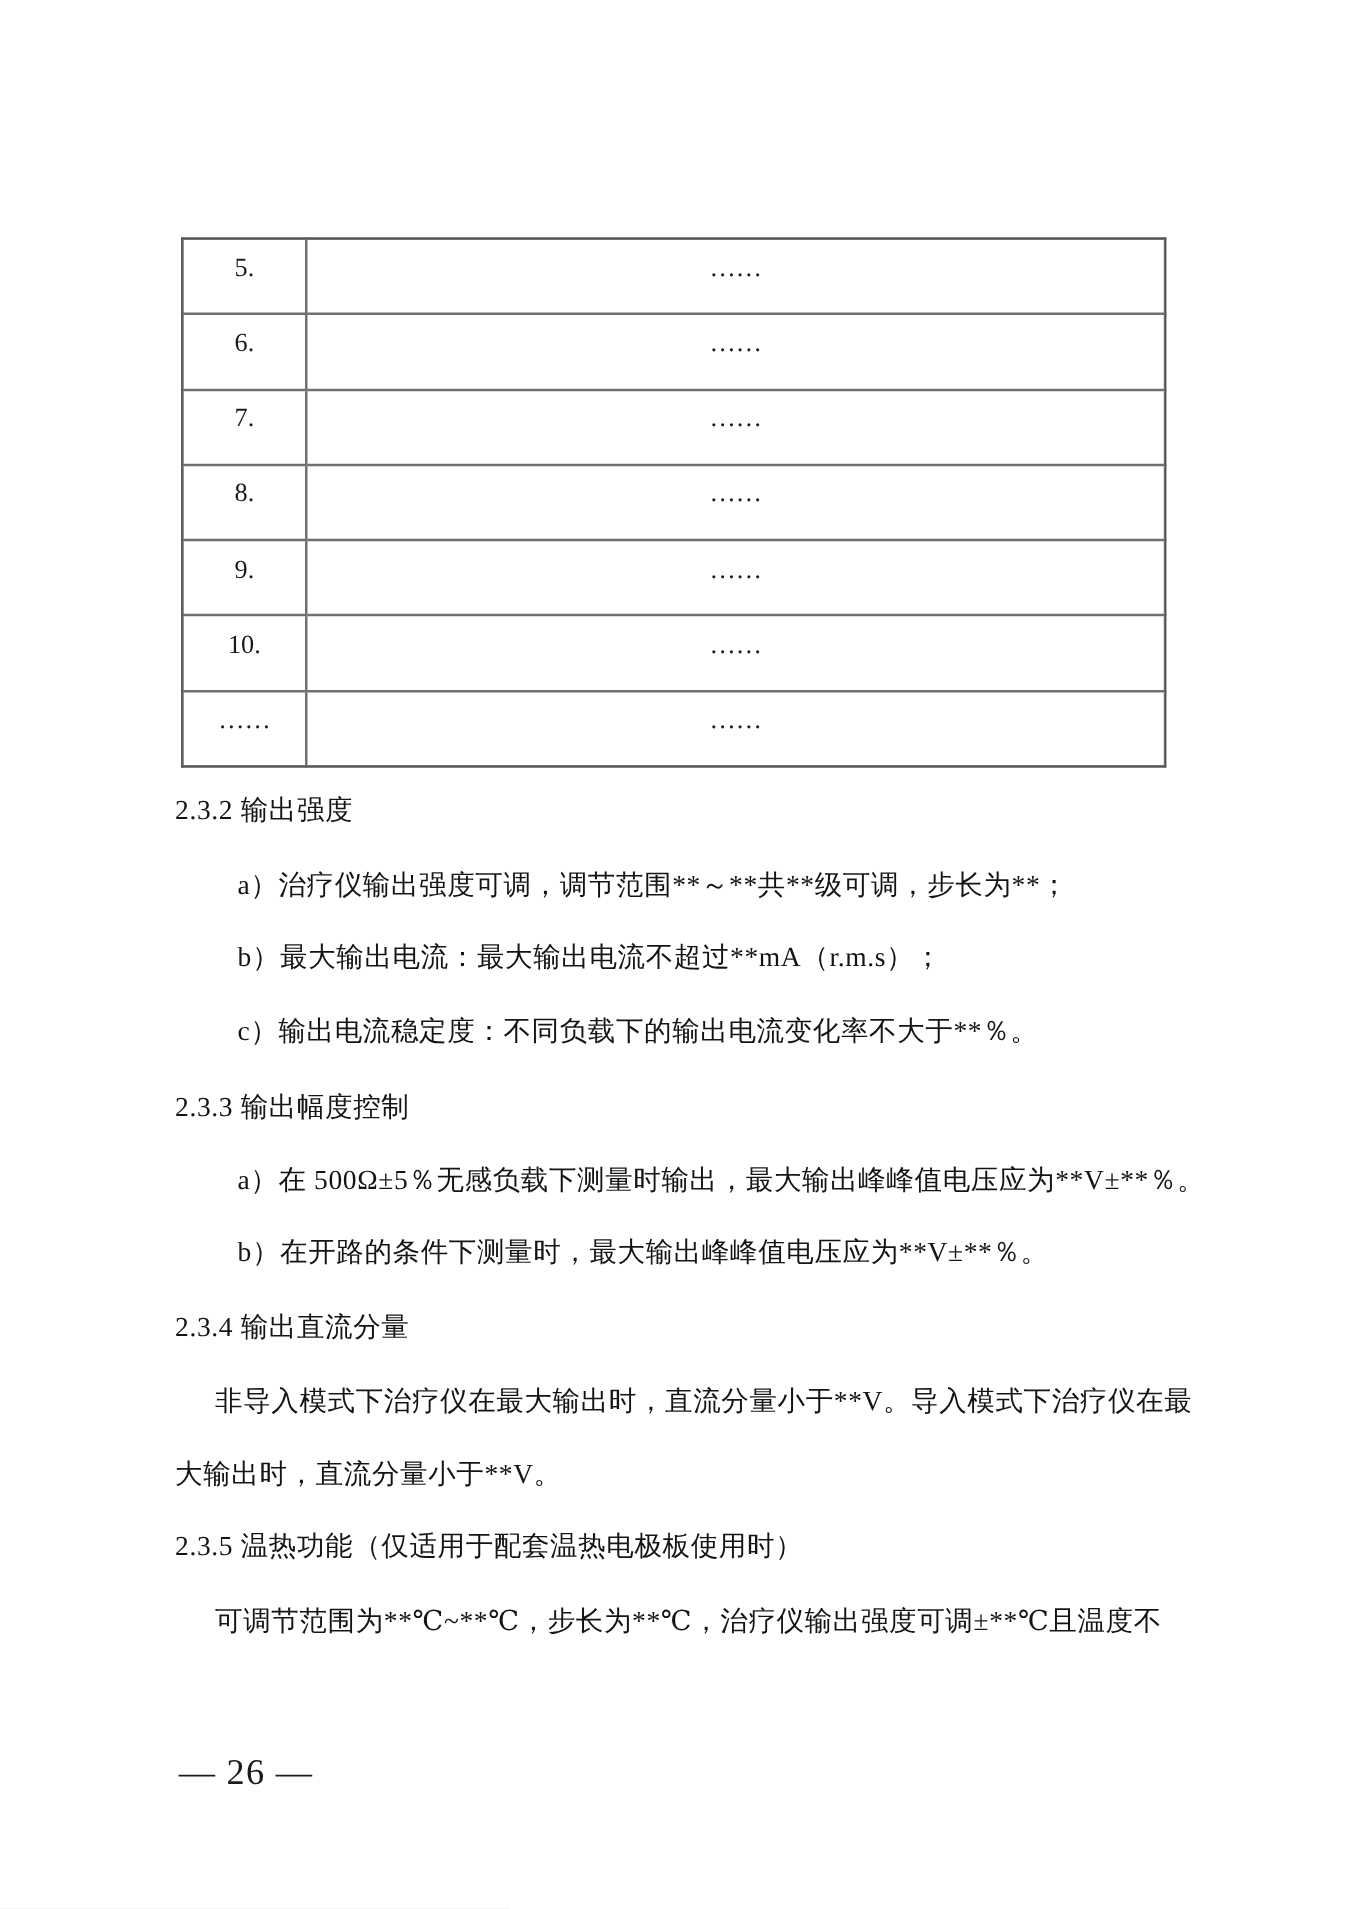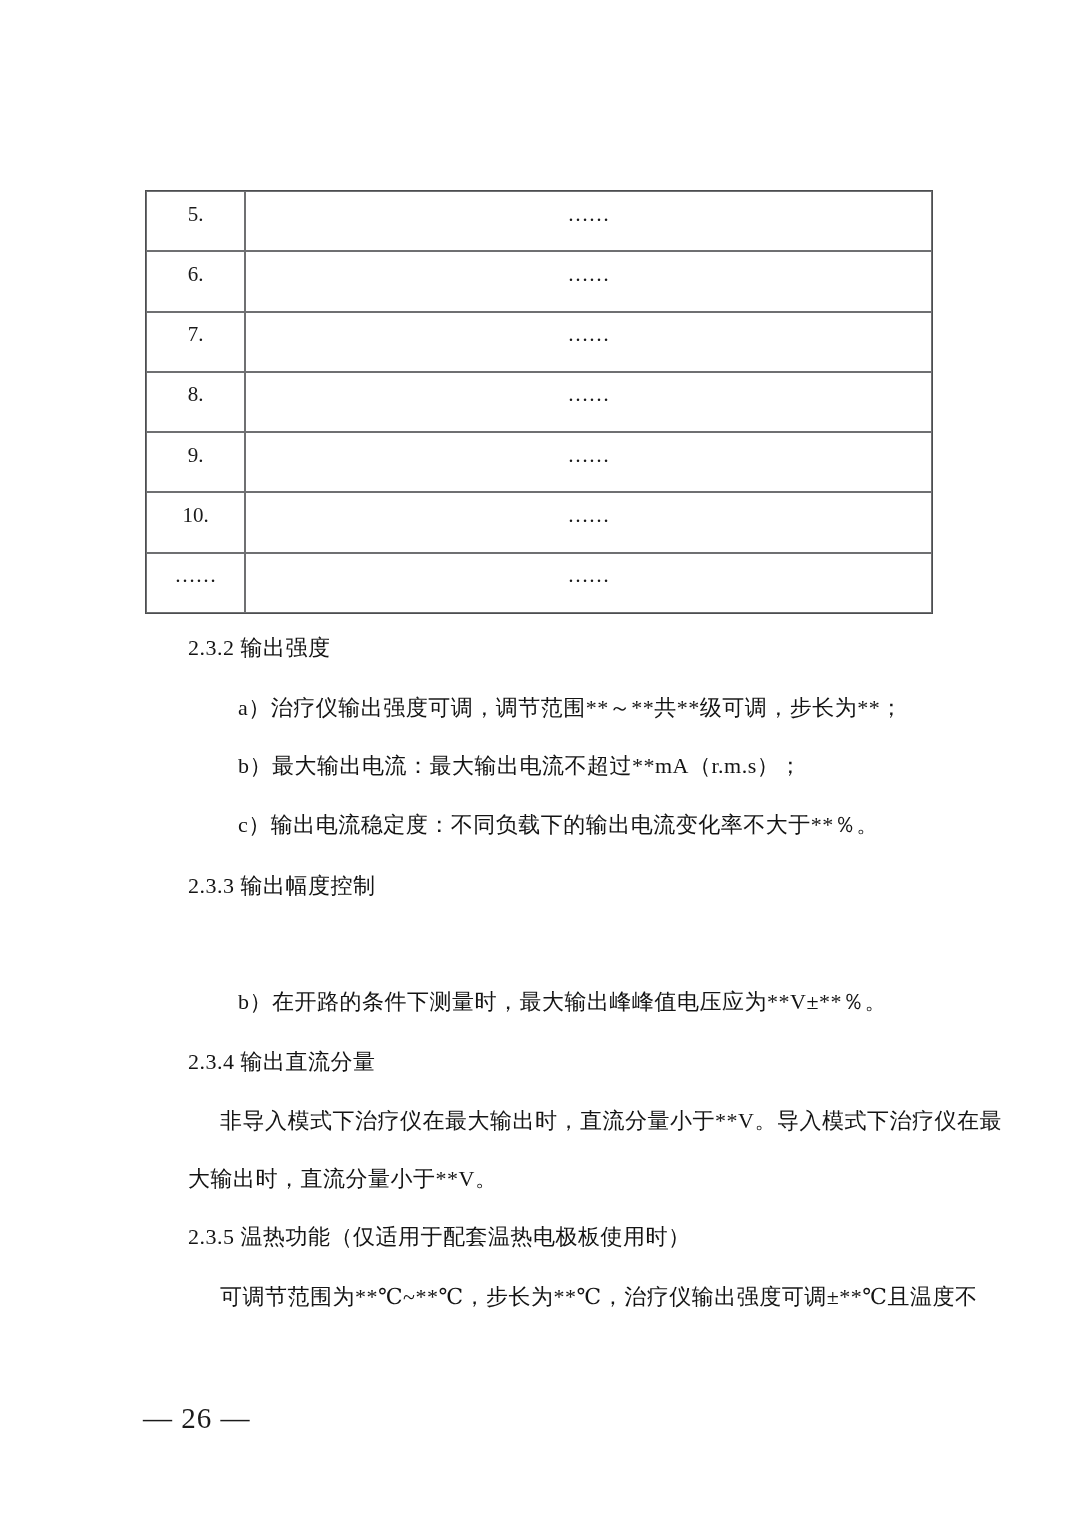--- a/index.html
+++ b/index.html
@@ -40,21 +40,20 @@
   .doc-table tr { height: 60px; }
   .doc-table { outline: 1px solid #4d4e50; outline-offset: -1px; }
 
   
   .line {
     position: absolute;
     font-size: 22px;
     line-height: 1.25;
     white-space: nowrap;
     letter-spacing: 0.5px;
-    margin-left: 48px;
   }
   .heading { left: 140px; }
   .item    { left: 190px; }
   .para-indent { left: 172px; }
   .para-cont   { left: 140px; }
 
   .page-number {
     position: absolute;
     left: 143px;
     top: 1402px;
@@ -100,20 +99,21 @@
       </tr>
     </tbody>
   </table>
 
   <div class="line heading" style="top:634px">2.3.2 输出强度</div>
   <div class="line item" style="top:752px">b）最大输出电流：最大输出电流不超过**mA（r.m.s）；</div>
   <div class="line item" style="top:694px">a）治疗仪输出强度可调，调节范围**～**共**级可调，步长为**；</div>
   <div class="line item" style="top:811px">c）输出电流稳定度：不同负载下的输出电流变化率不大于**％。</div>
 
   <div class="line heading" style="top:872px">2.3.3 输出幅度控制</div>
+  <div class="line item" style="top:930px">a）在 500Ω±5％无感负载下测量时输出，最大输出峰峰值电压应为**V±**％。</div>
   <div class="line item" style="top:988px">b）在开路的条件下测量时，最大输出峰峰值电压应为**V±**％。</div>
 
   <div class="line heading" style="top:1048px">2.3.4 输出直流分量</div>
   <div class="line para-cont" style="top:1165px">大输出时，直流分量小于**V。</div>
   <div class="line para-indent" style="top:1107px">非导入模式下治疗仪在最大输出时，直流分量小于**V。导入模式下治疗仪在最</div>
 
   <div class="line heading" style="top:1223px">2.3.5 温热功能（仅适用于配套温热电极板使用时）</div>
   <div class="line para-indent" style="top:1283px">可调节范围为**℃~**℃，步长为**℃，治疗仪输出强度可调±**℃且温度不</div>
 
   <div class="page-number">— 26 —</div>

